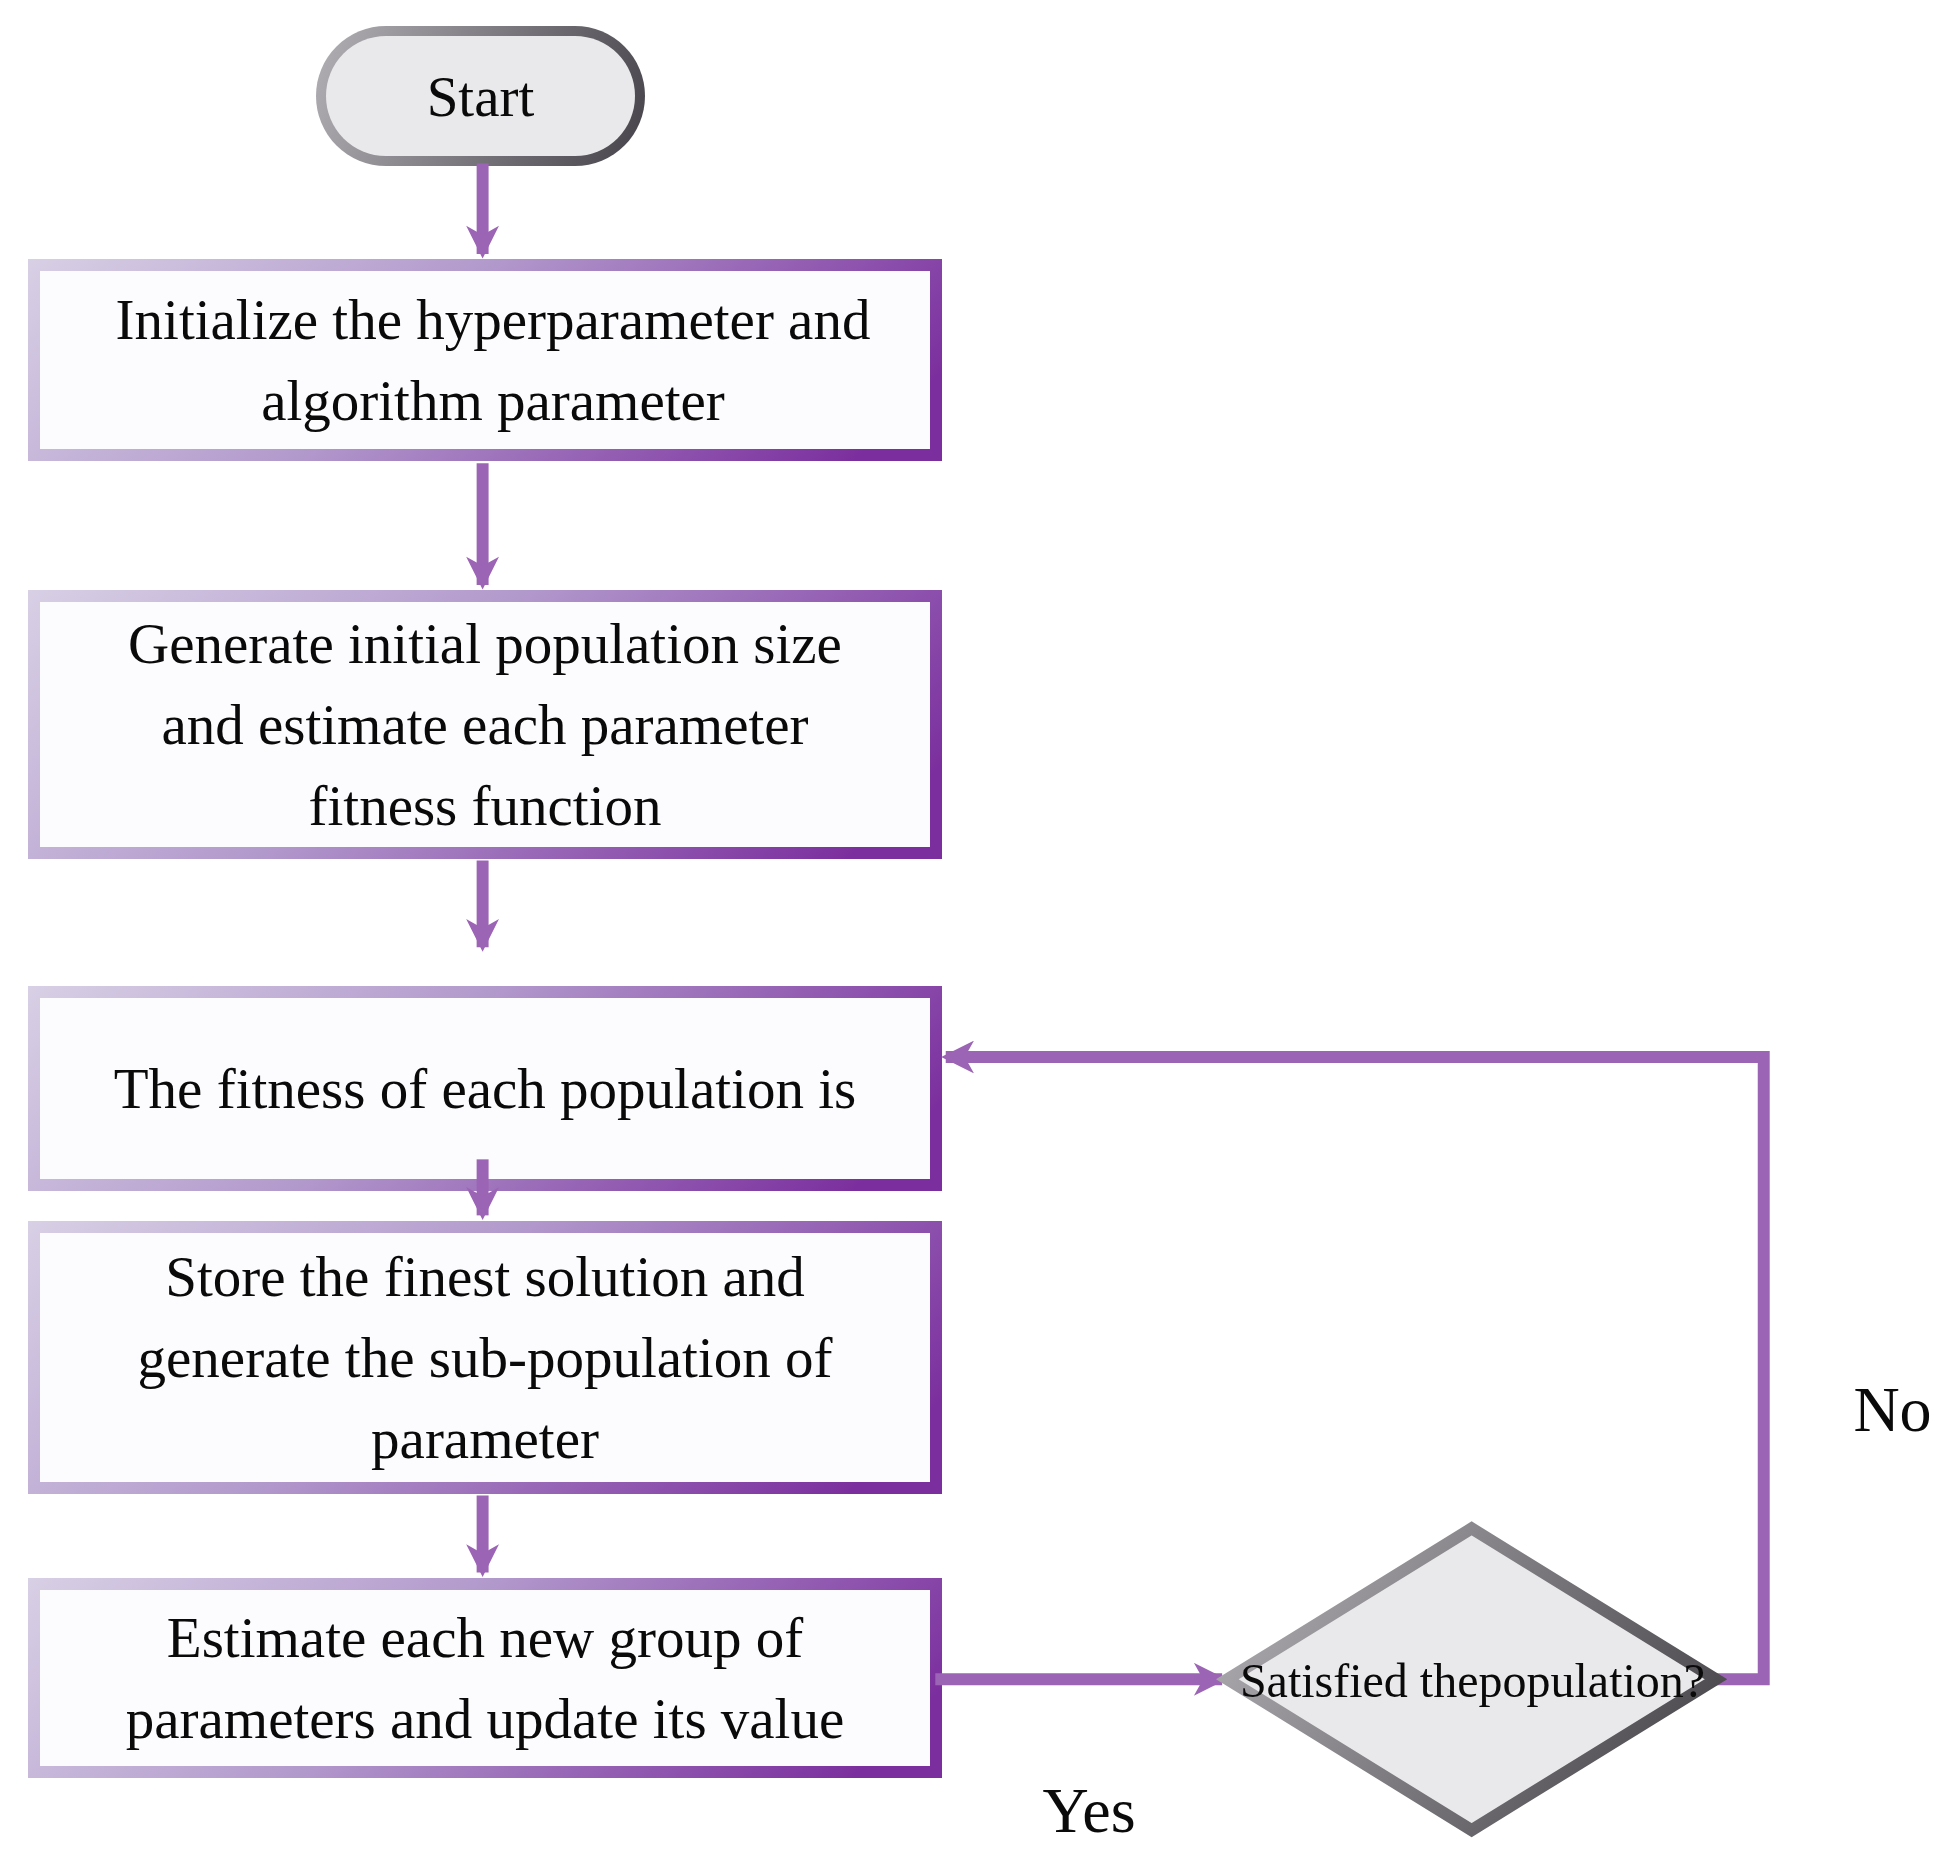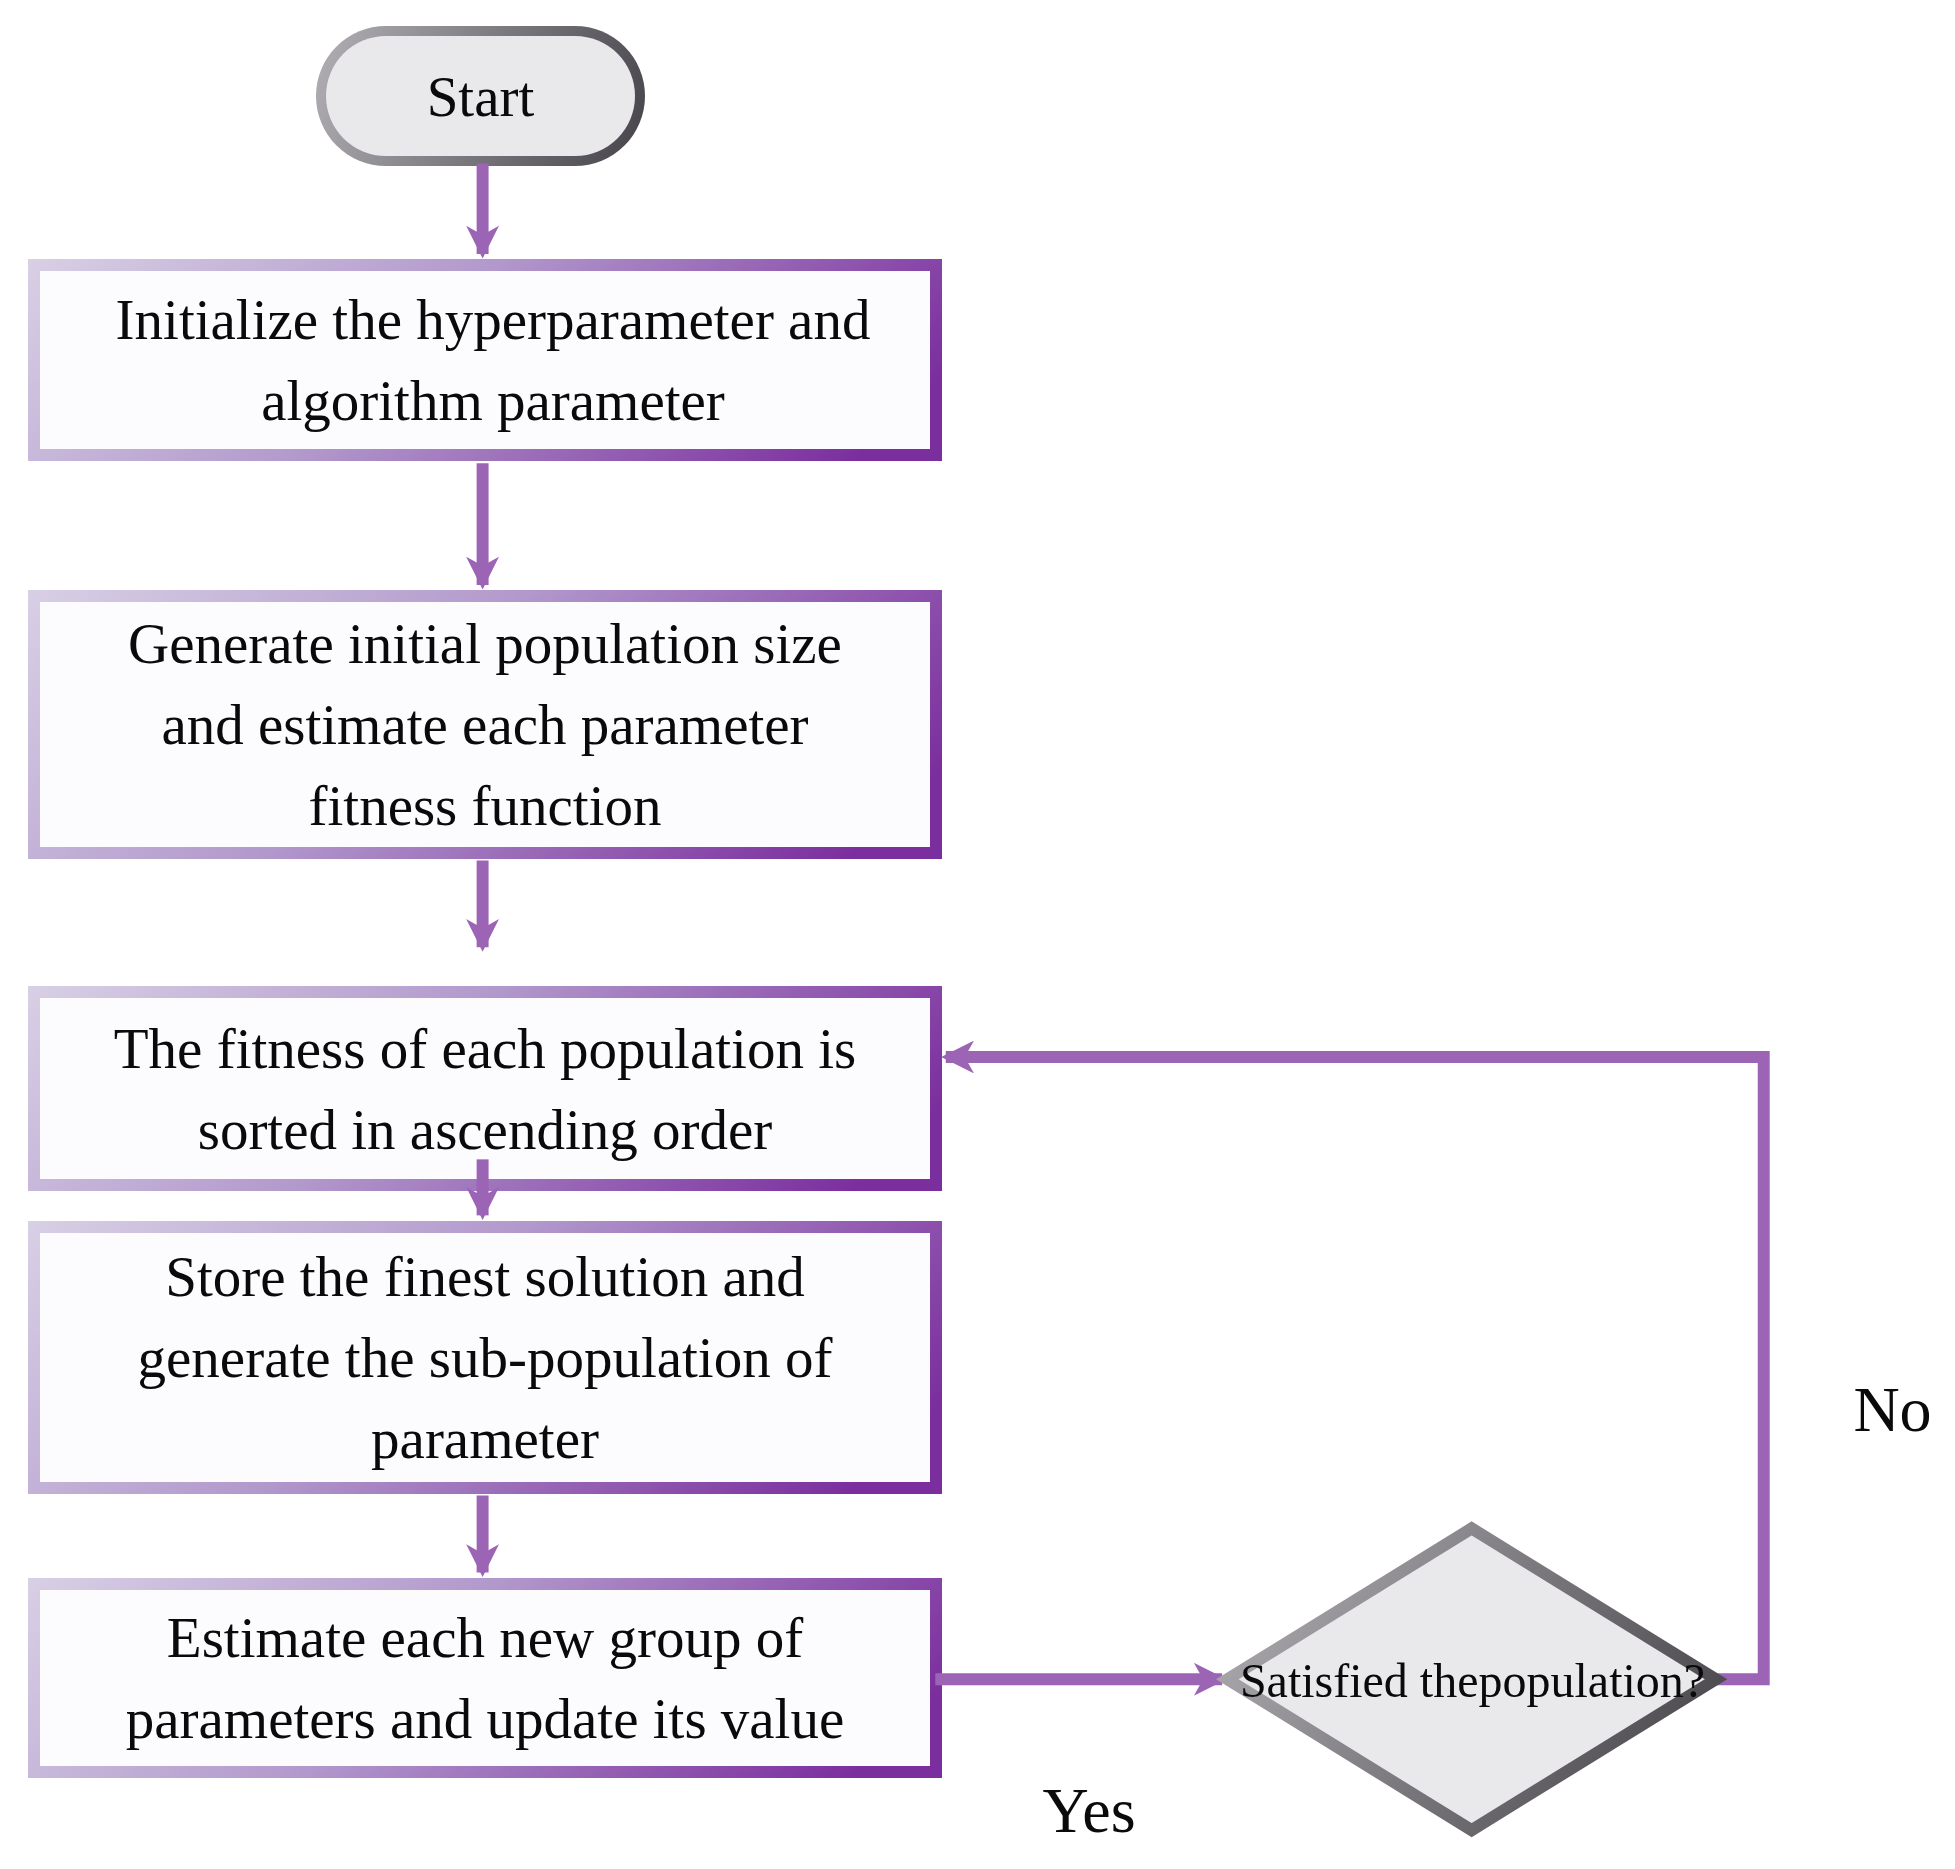--- a/index.html
+++ b/index.html
@@ -106,21 +106,20 @@
     </div>
 
   <div class="node box box-2">
       <div>Generate initial population size</div>
       <div>and estimate each parameter</div>
       <div>fitness function</div>
     </div>
 
   <div class="node box box-3">
       <div>The fitness of each population is</div>
-      <div>sorted in ascending order</div>
     </div>
 
   <div class="node box box-4">
       <div>Store the finest solution and</div>
       <div>generate the sub-population of</div>
       <div>parameter</div>
     </div>
 
   <div class="node box box-5">
       <div>Estimate each new group of</div>

